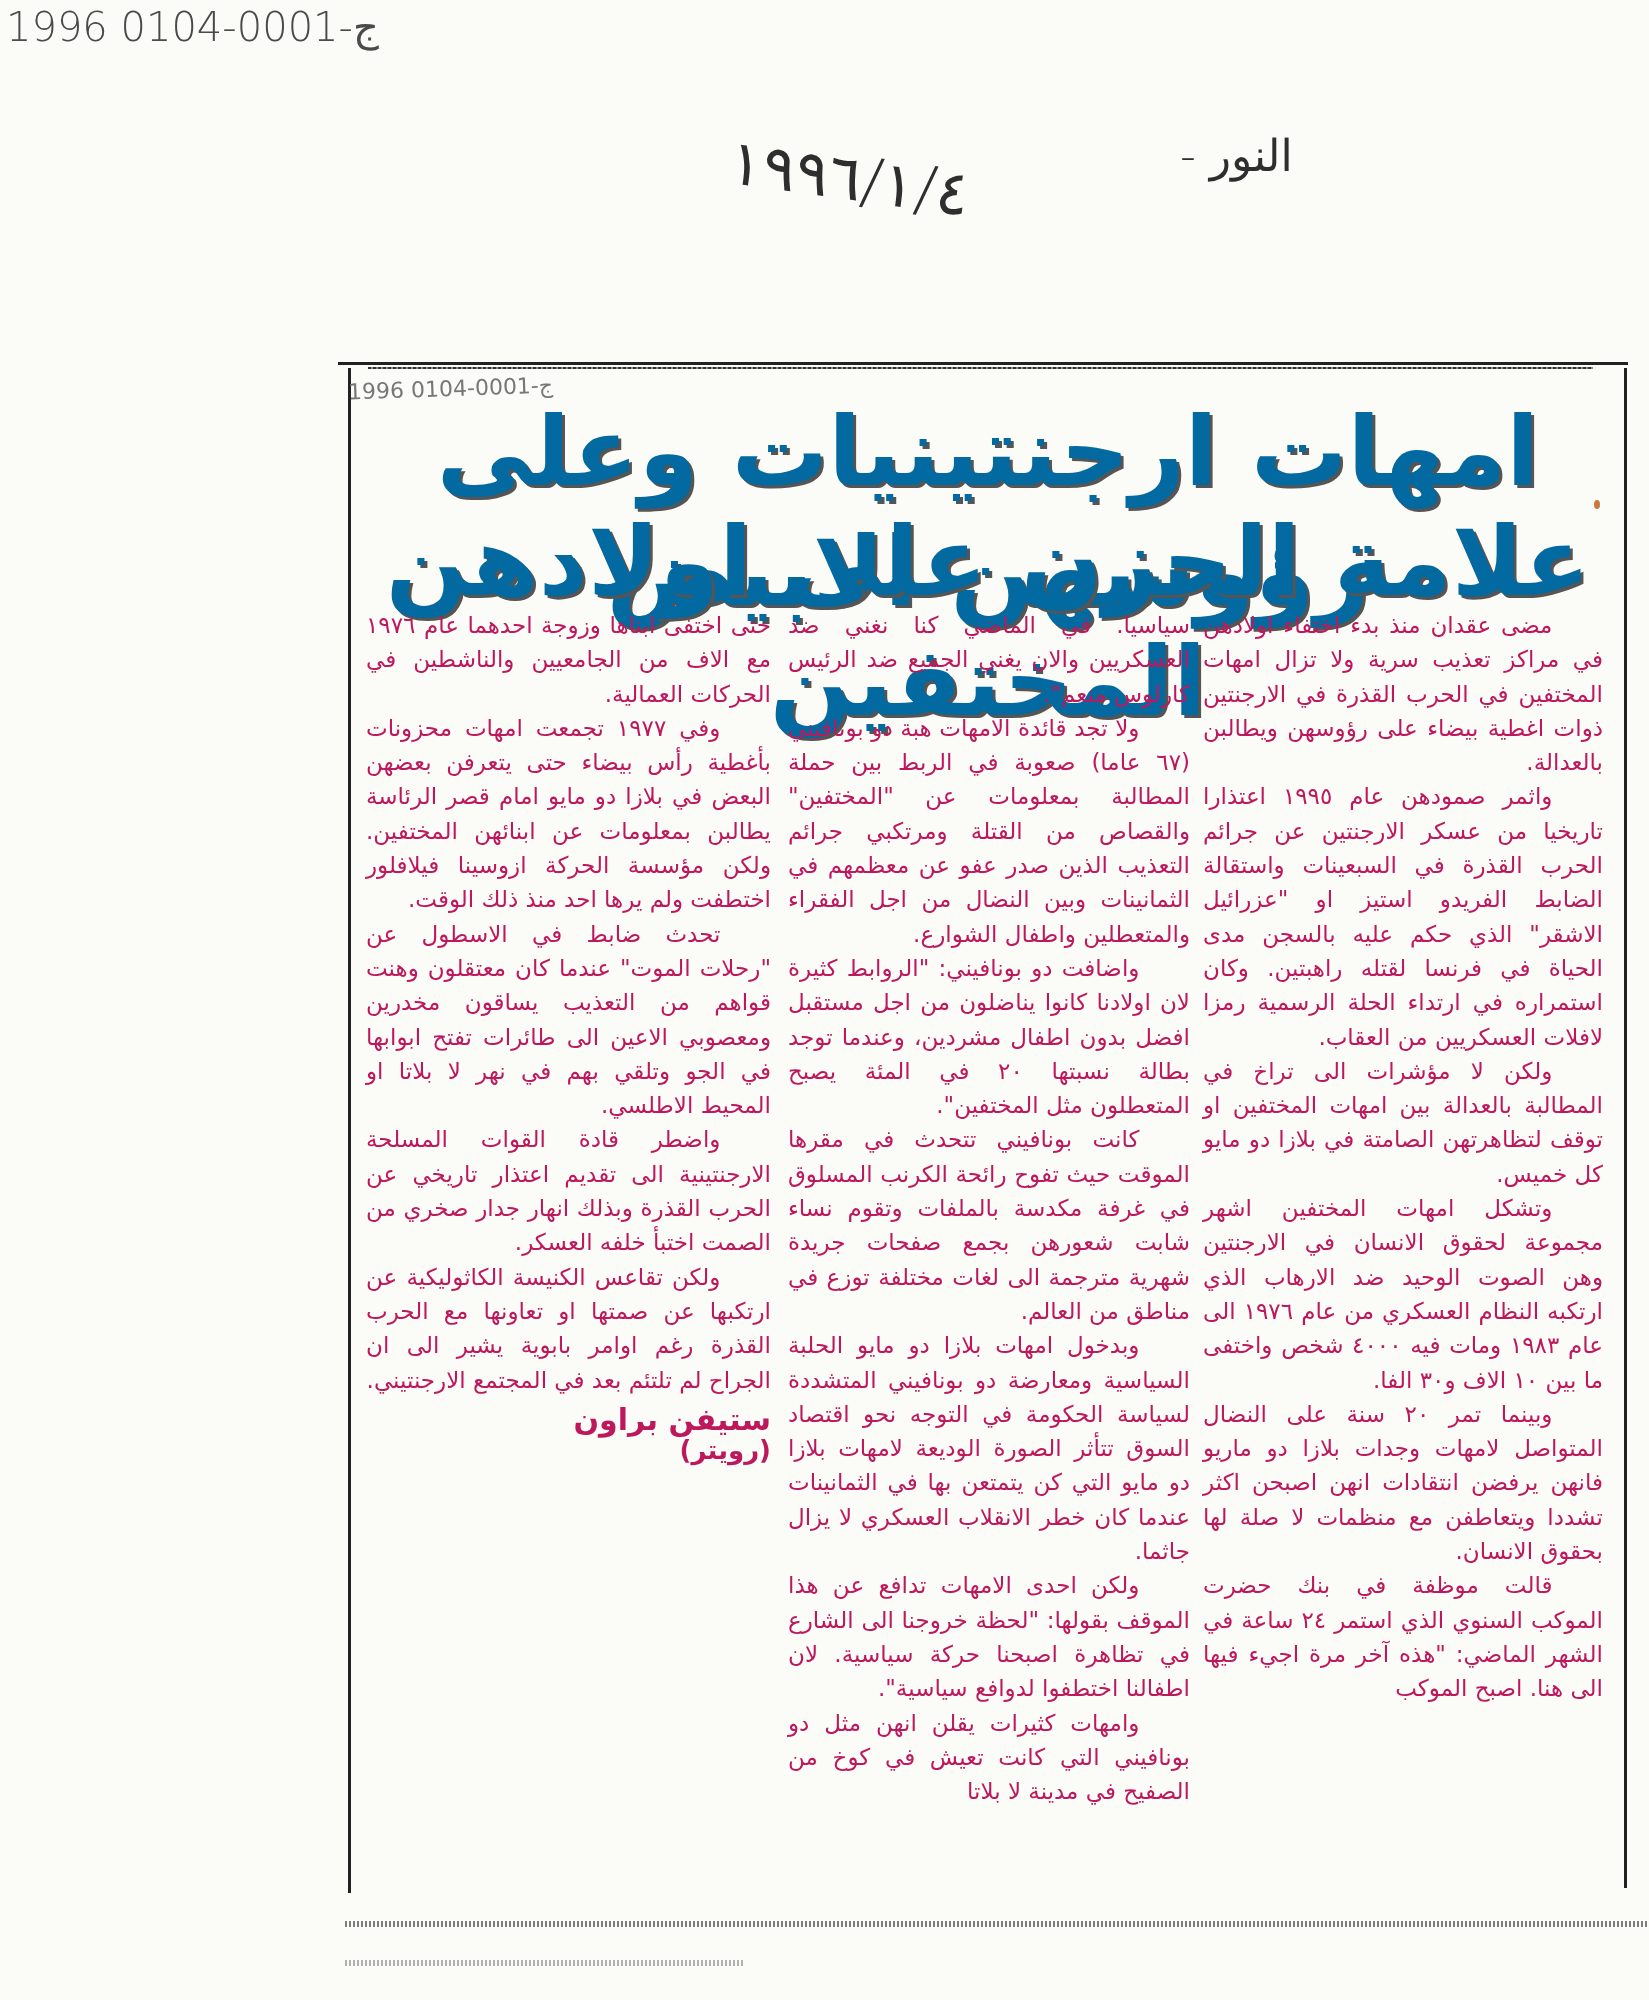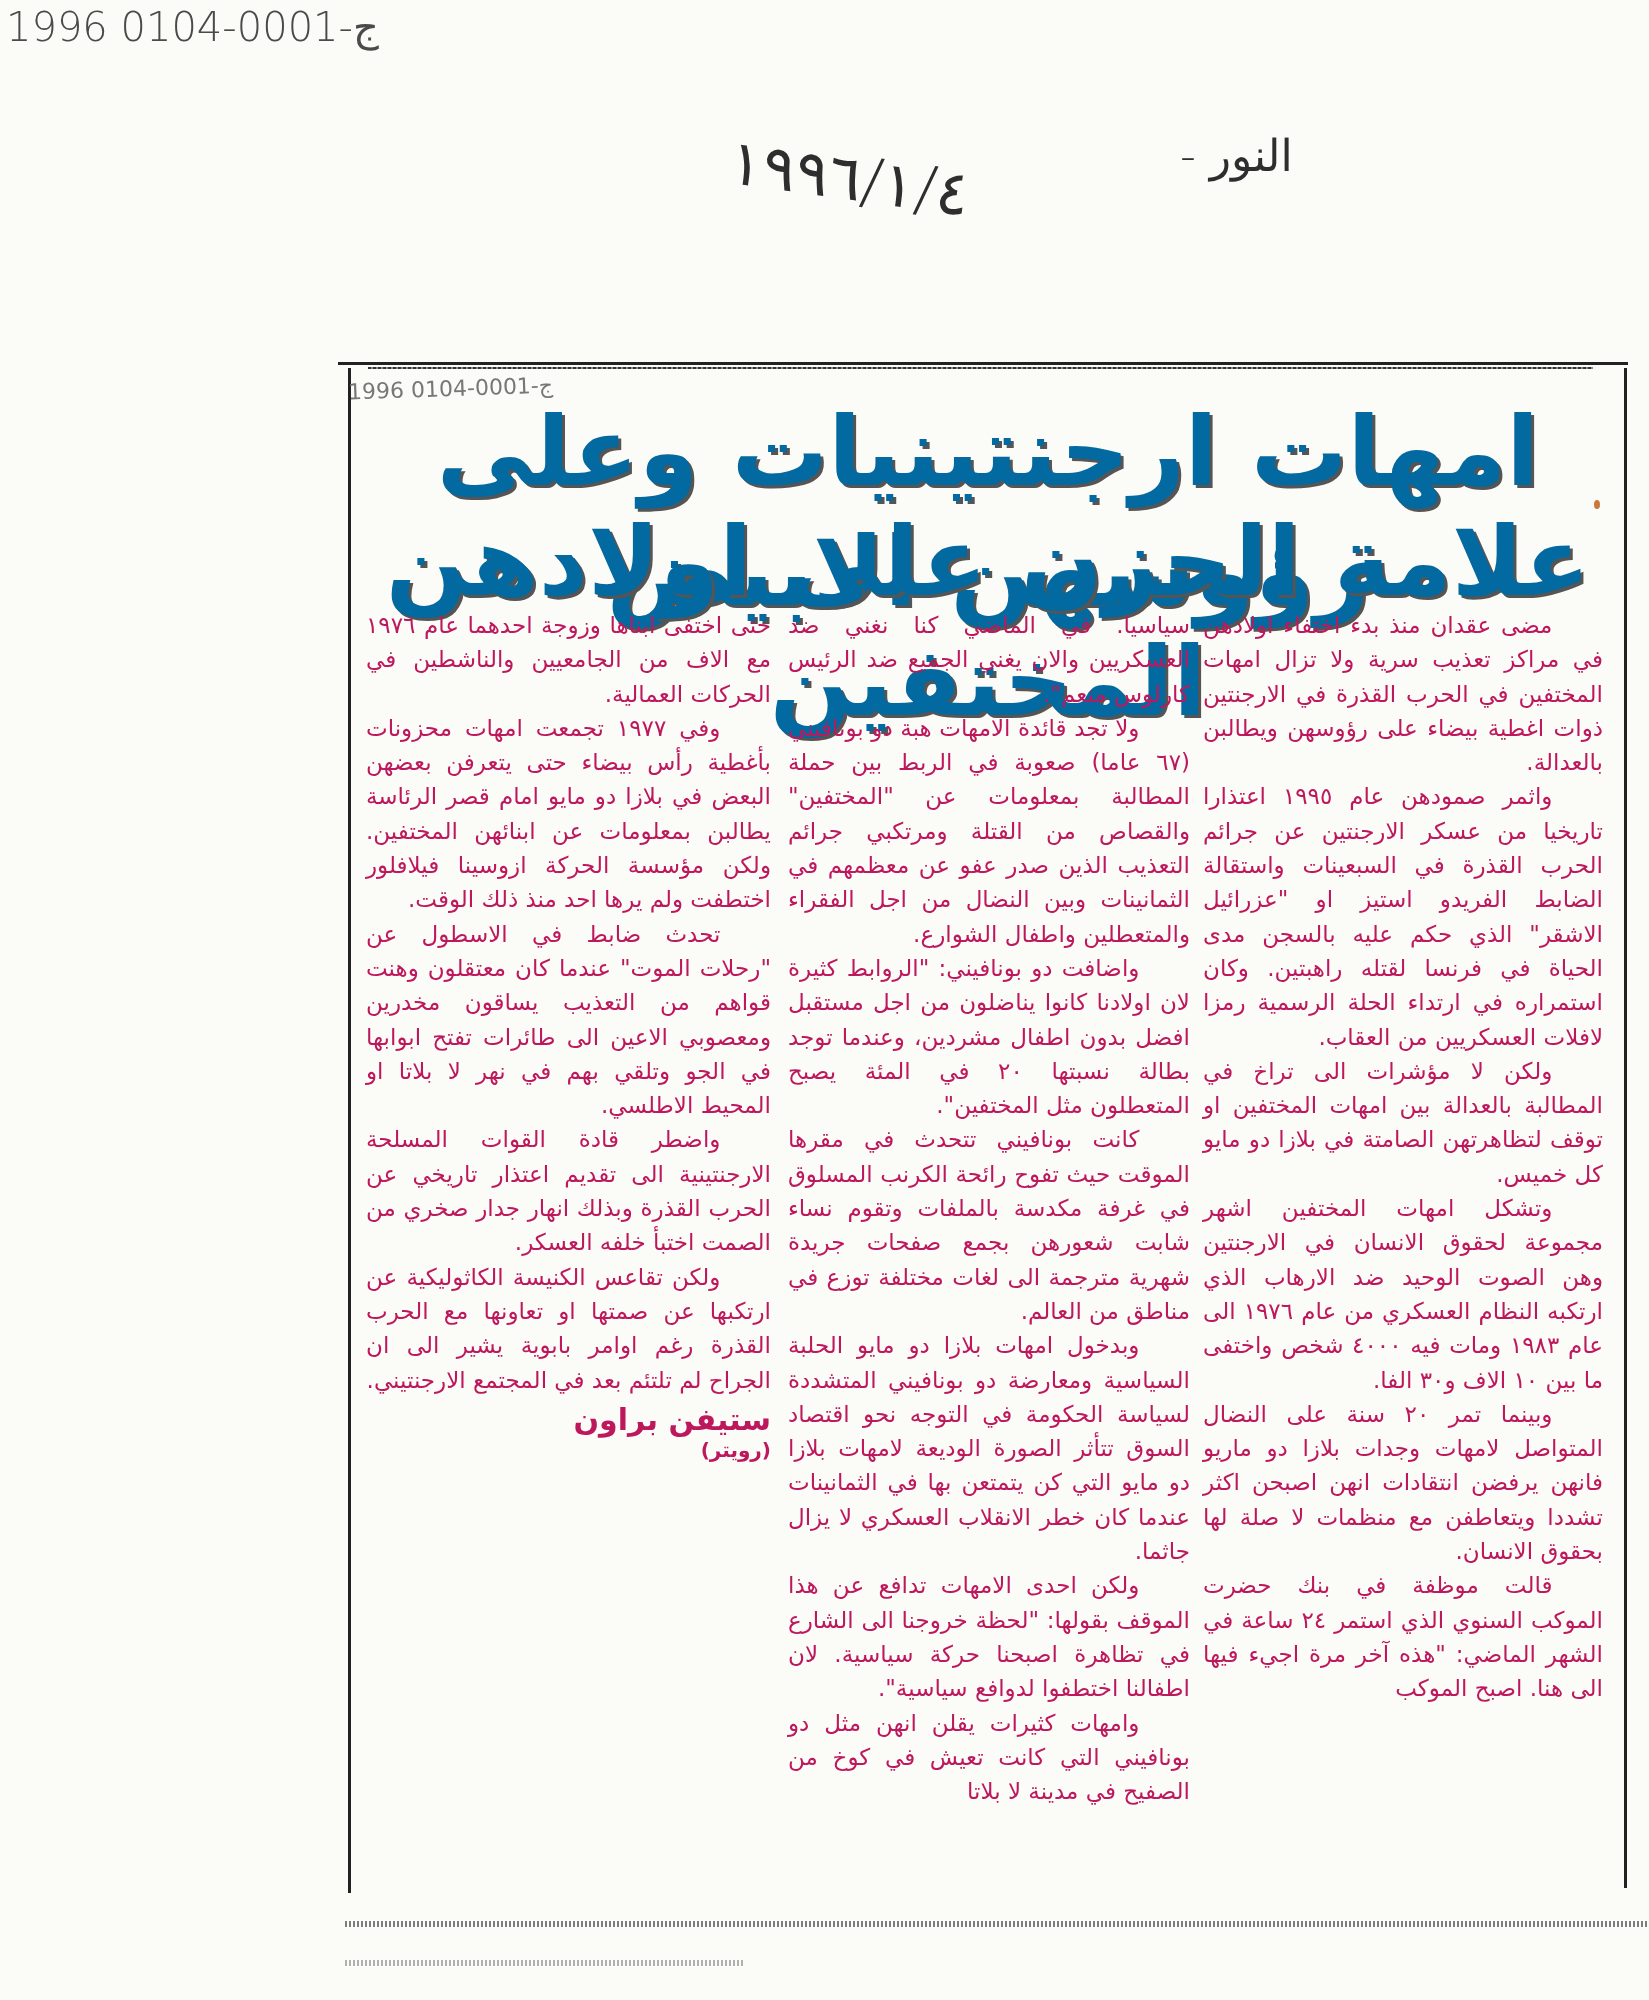--- a/index.html
+++ b/index.html
@@ -135,21 +135,21 @@
   .col p.cont { text-indent: 0; }
   .byline {
     margin-top: 6px;
     text-align: right;
     font-weight: bold;
     font-size: 30px;
     line-height: 34px;
   }
   .agency {
     text-align: right;
-    font-size: 20px;
+    font-size: 26px;
     line-height: 26px;
     font-weight: bold;
   }
   .dot-rule {
     position: absolute;
     height: 6px;
     background: repeating-linear-gradient(90deg, #555 0 2px, transparent 2px 4px);
     opacity: 0.75;
   }
   #dot-rule-1 { left: 345px; top: 1921px; width: 1304px; }

